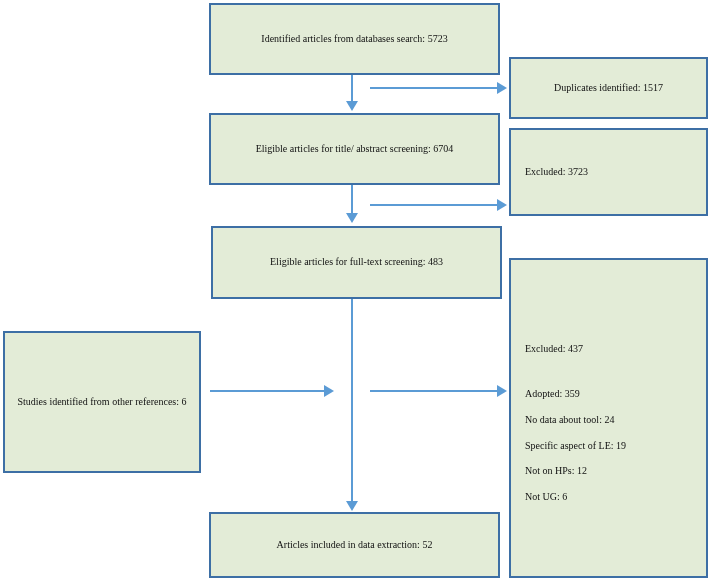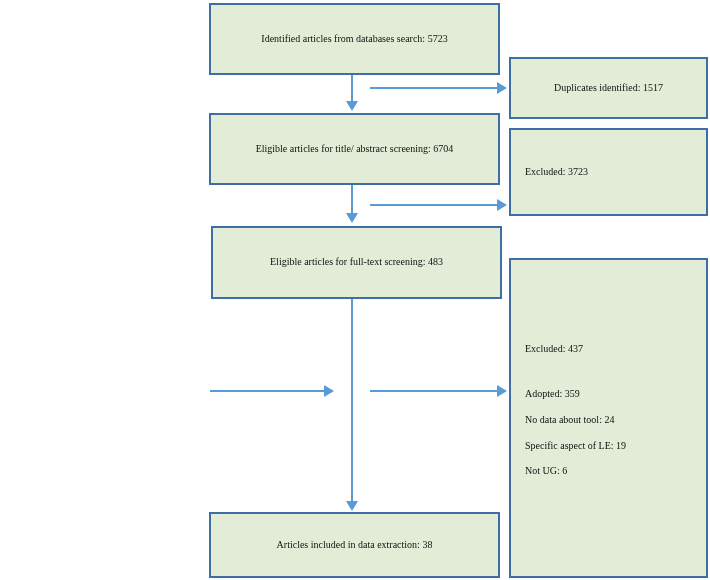--- a/index.html
+++ b/index.html
@@ -131,30 +131,34 @@
   <div class="box" id="box-fulltext">
     <span class="box-text">Eligible articles for full-text screening:  483</span>
   </div>
 
   <div class="box top-align" id="box-excluded-ft">
     <span class="box-text">
       <span class="excl-total">Excluded: 437</span>
       <span class="excl-reason">Adopted: 359</span>
       <span class="excl-reason">No data about tool: 24</span>
       <span class="excl-reason">Specific aspect of LE: 19</span>
+      <span class="excl-reason">Not on HPs: 12</span>
       <span class="excl-reason">Not UG: 6</span>
       
       
       
     </span>
   </div>
 
+  <div class="box" id="box-other-refs">
+    <span class="box-text">Studies identified from other references: 6</span>
+  </div>
 
   <div class="box" id="box-included">
-    <span class="box-text">Articles included in data extraction: 38</span>
+    <span class="box-text">Articles included in data extraction: 52</span>
   </div>
 
   <div class="conn v-line" id="vline-1"></div>
   <div class="arrow-down" id="varrow-1"></div>
 
   <div class="conn v-line" id="vline-2"></div>
   <div class="arrow-down" id="varrow-2"></div>
 
   <div class="conn v-line" id="vline-3"></div>
   <div class="arrow-down" id="varrow-3"></div>

